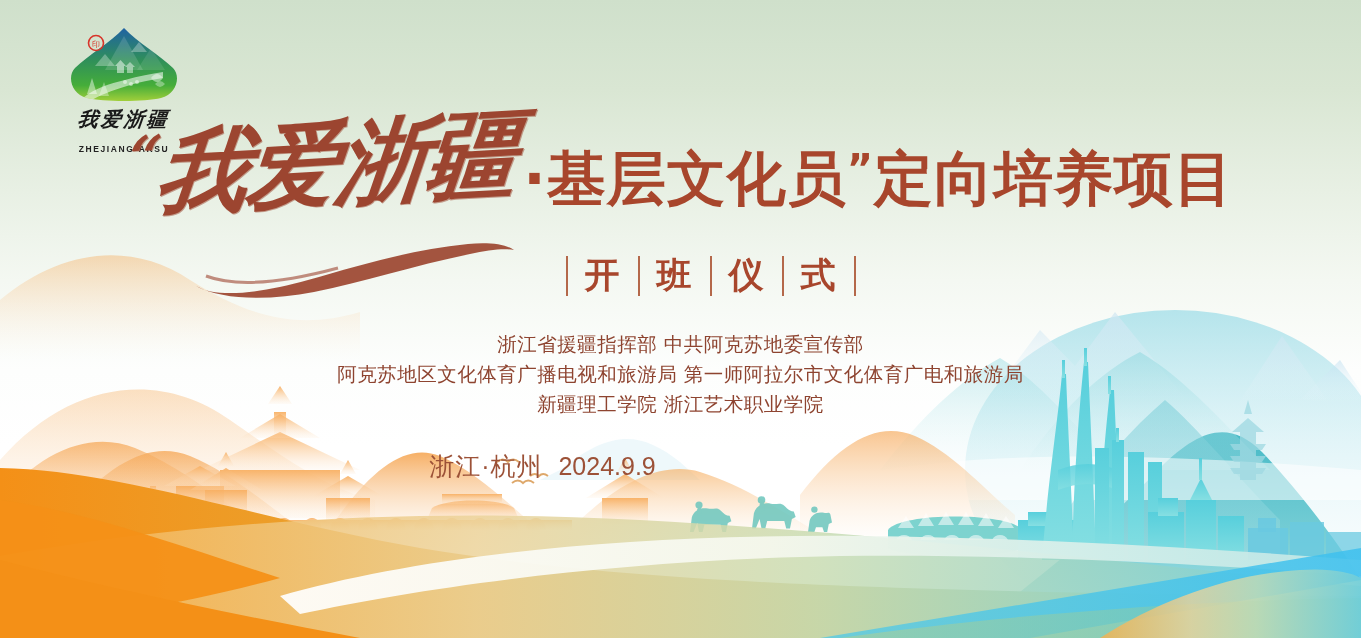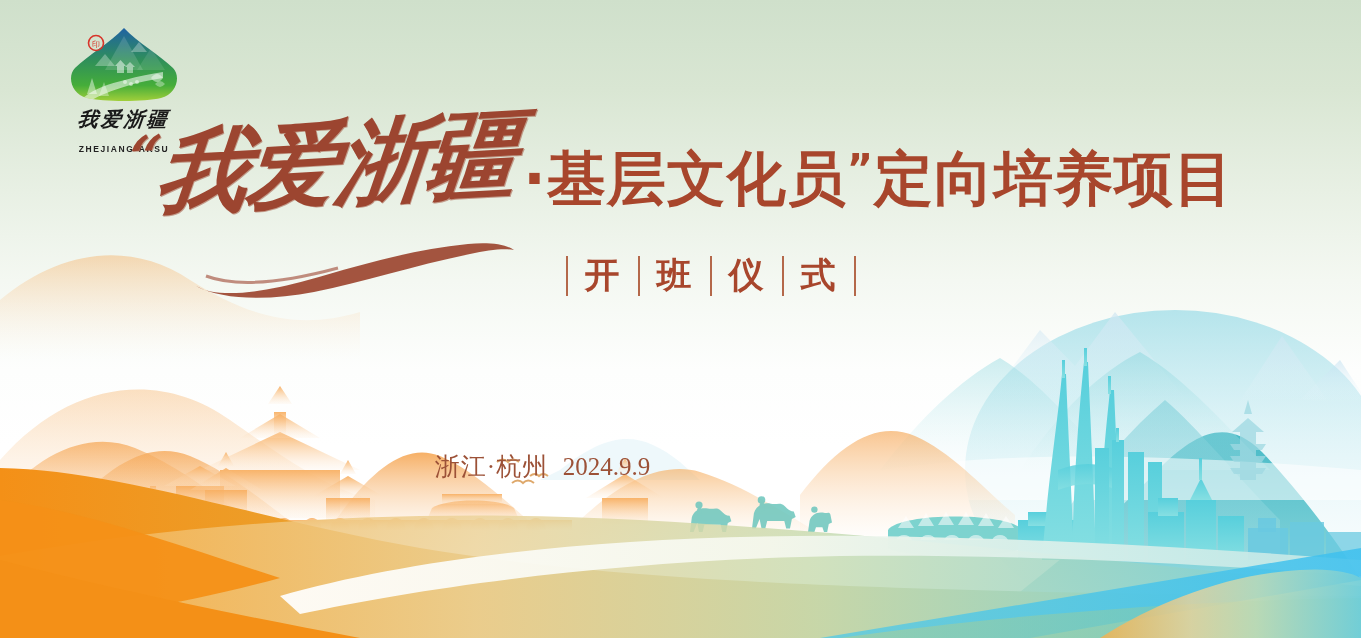--- a/index.html
+++ b/index.html
@@ -72,21 +72,21 @@
   .orgs { position:absolute; top:330px; left:0; width:1361px; text-align:center; }
   .orgs .line {
     font-family:"DejaVu Sans", sans-serif;
     font-size:19.5px; color:#8e4430; line-height:30px; letter-spacing:.5px;
     white-space:nowrap;
   }
 
   
   .dateline {
     position:absolute; top:450px; left:0; width:1085px; text-align:center;
-    font-family:Liberation Serif, serif;
+    font-family:Liberation Sans, sans-serif;
     font-size:25px; color:#9c5137; letter-spacing:1px;
   }
   .dateline .num { letter-spacing:0px; }
 </style>
 </head>
 <body>
 
 <div class="banner">
 
   <div class="layer">
@@ -413,18 +413,23 @@
     <span class="ch">开</span>
     <span class="bar"></span>
     <span class="ch">班</span>
     <span class="bar"></span>
     <span class="ch">仪</span>
     <span class="bar"></span>
     <span class="ch">式</span>
     <span class="bar"></span>
   </div>
 
+  <div class="orgs">
+    <div class="line">浙江省援疆指挥部  中共阿克苏地委宣传部</div>
+    <div class="line">阿克苏地区文化体育广播电视和旅游局  第一师阿拉尔市文化体育广电和旅游局</div>
+    <div class="line">新疆理工学院  浙江艺术职业学院</div>
+  </div>
 
   <div class="dateline">
     <span>浙江·杭州</span>&nbsp;&nbsp;<span class="num">2024.9.9</span>
   </div>
 
 </div>
 
 </body></html>

